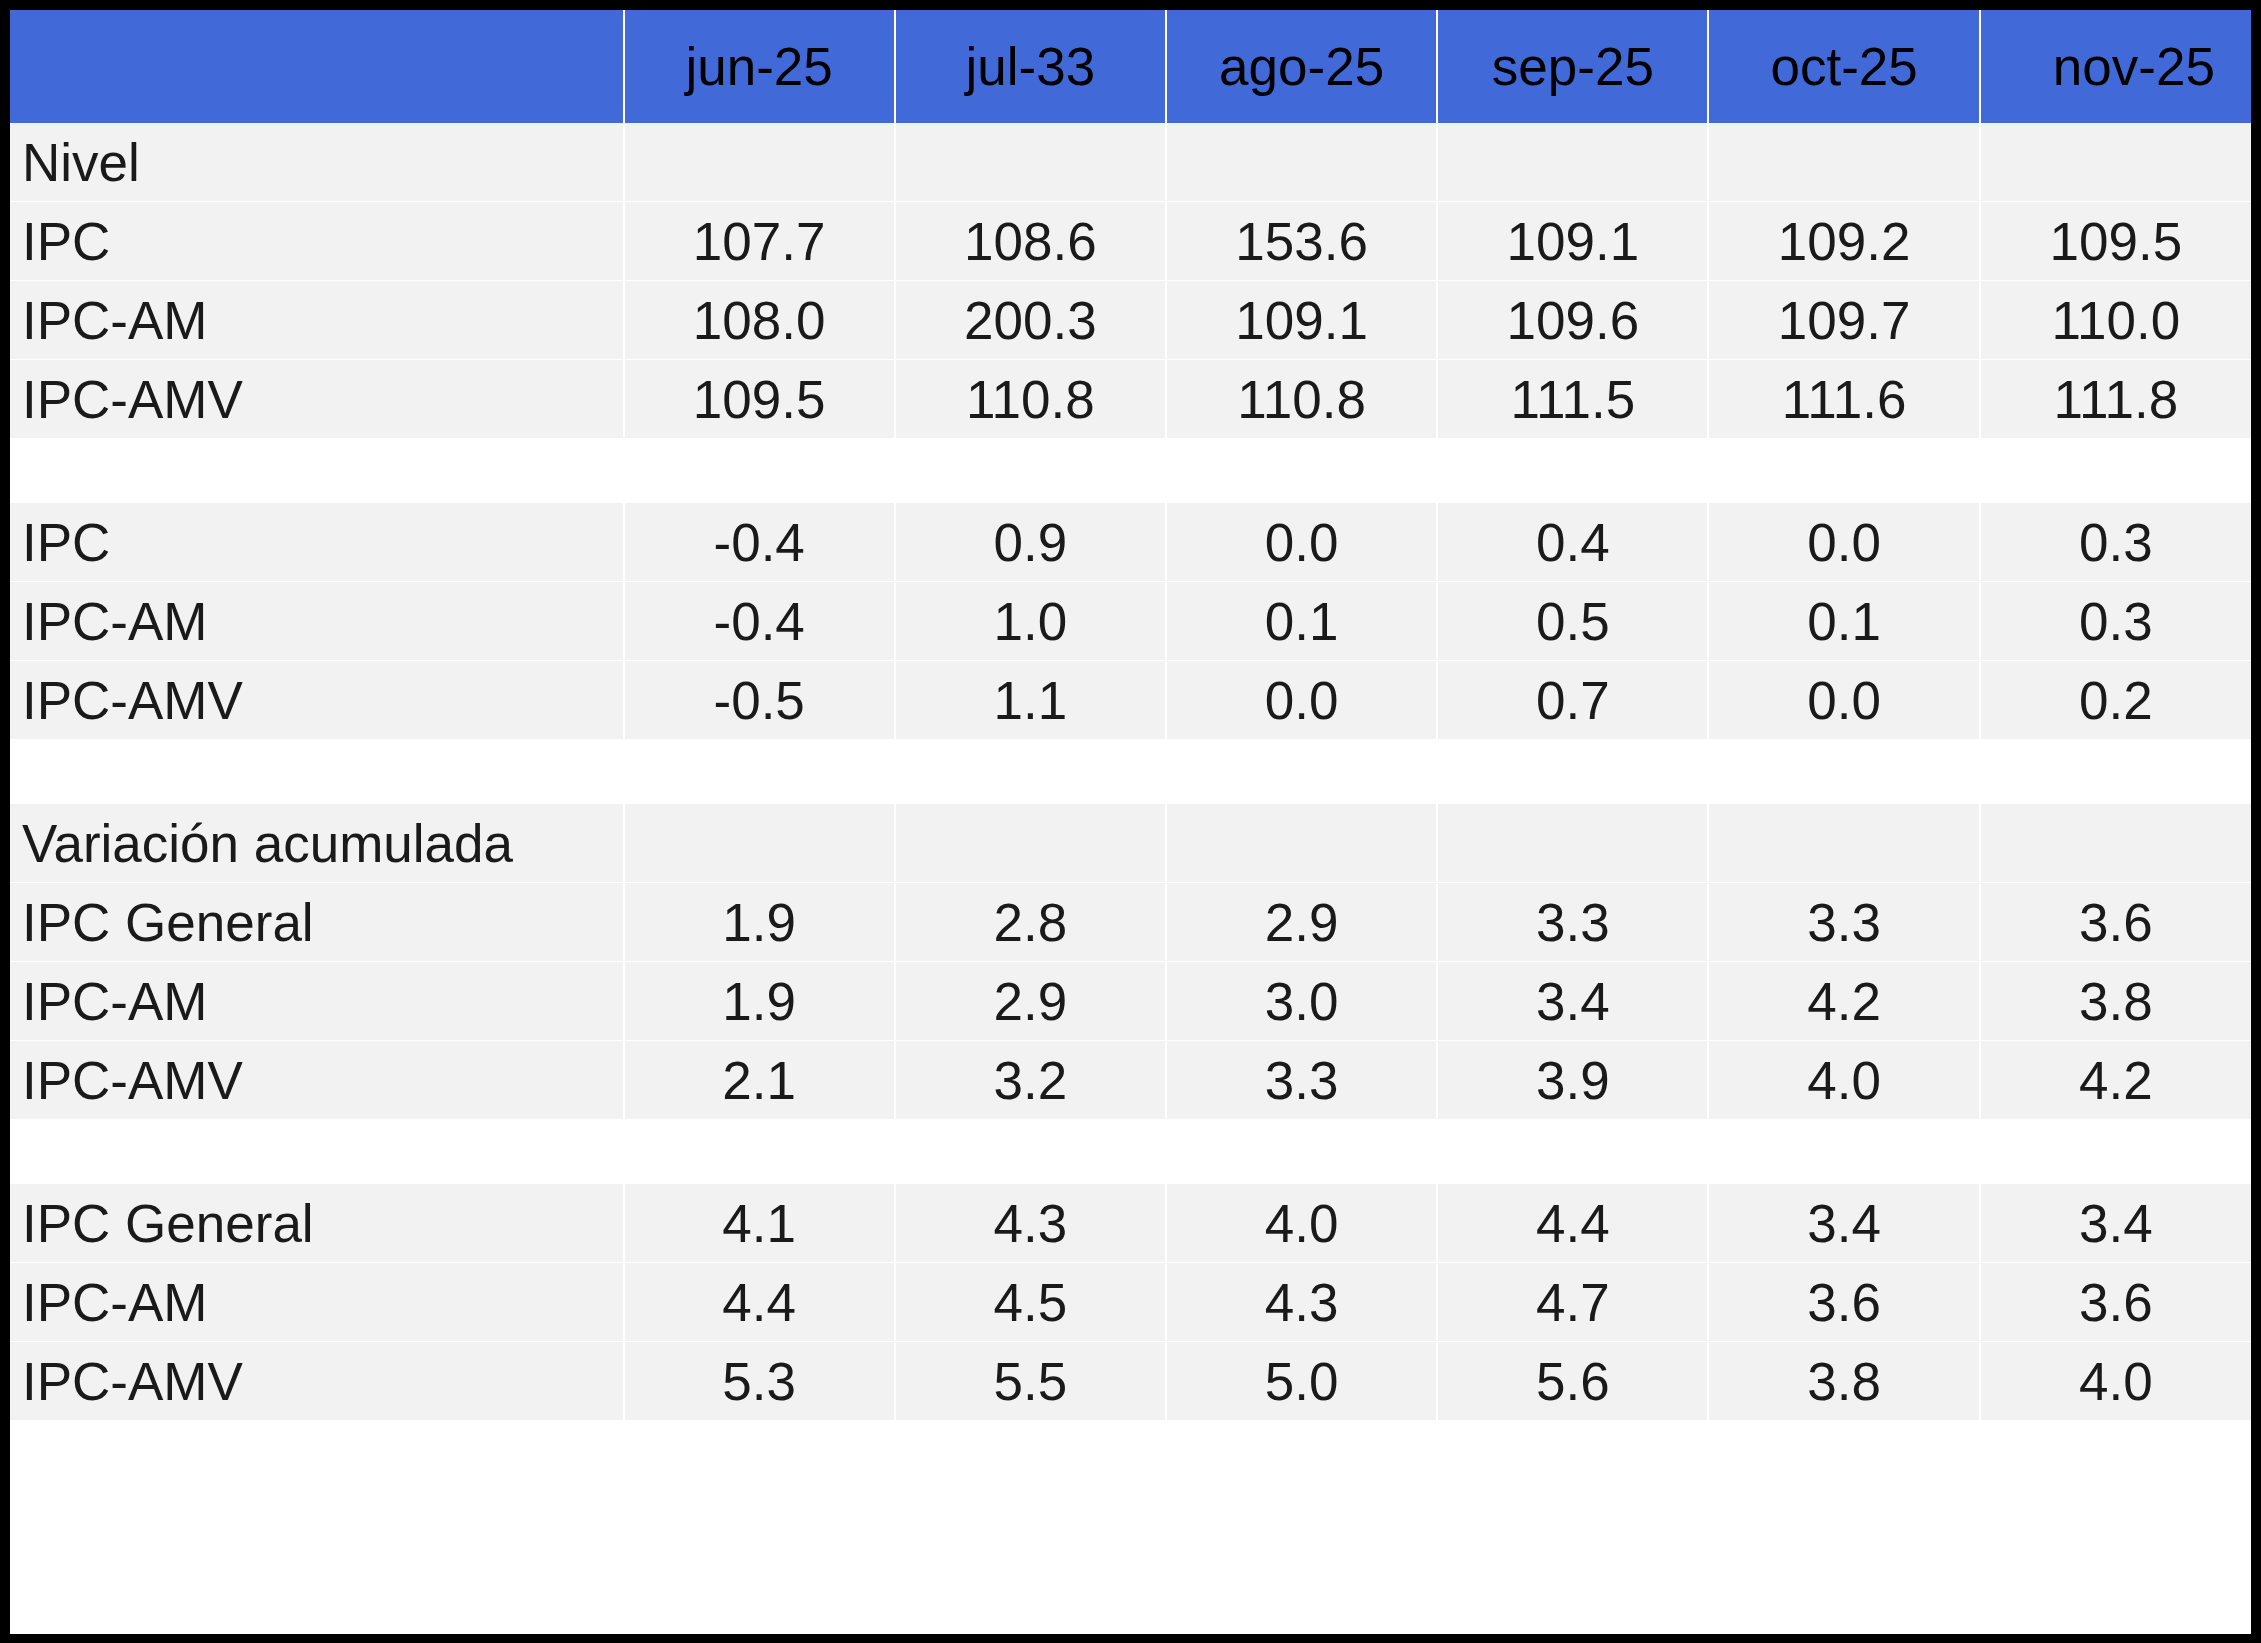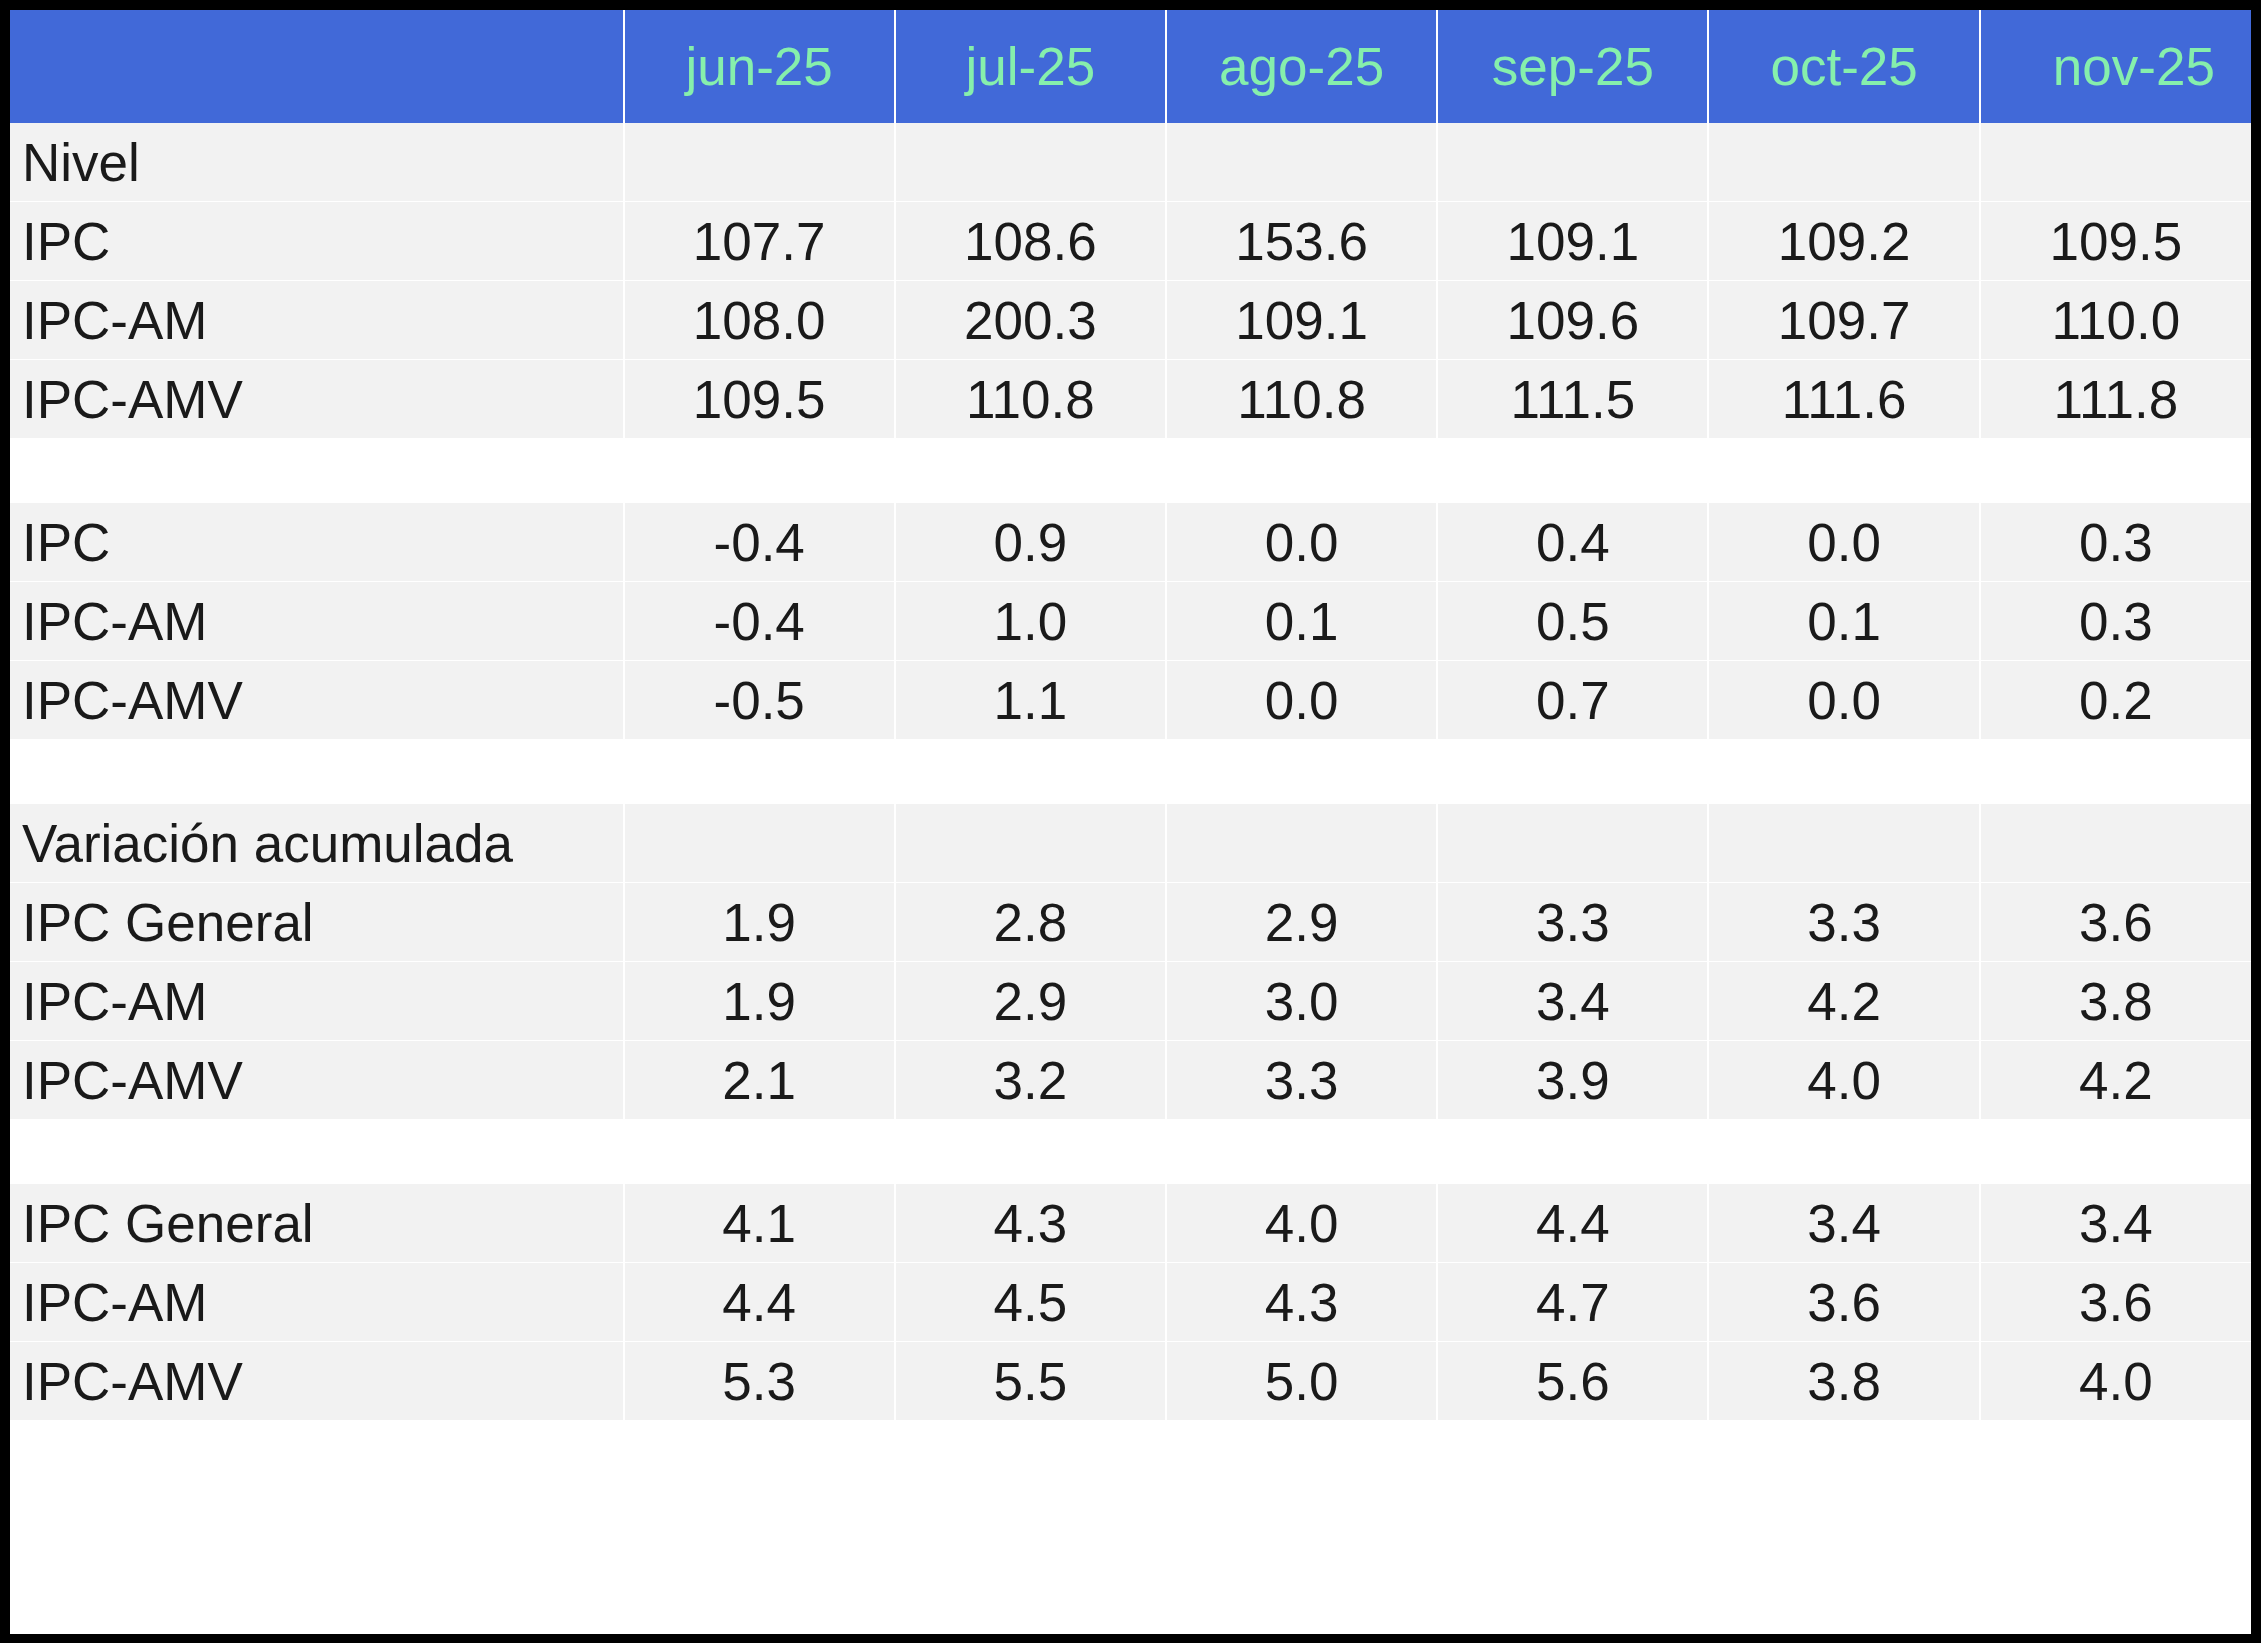--- a/index.html
+++ b/index.html
@@ -28,21 +28,21 @@
     border-collapse: collapse;
     table-layout: fixed;
     width: 2241px;
     margin: 0;
   }
   table.data-table col.label-col { width: 613px; }
   table.data-table col.month-col { width: 271px; }
 
   thead th {
     background: #4169d8;
-    color: #86efac;
+    color: #000000;
     font-size: 53px;
     font-weight: normal;
     text-align: center;
     vertical-align: middle;
     height: 113px;
     padding: 0;
     border-right: 2.8px solid #ffffff;
     letter-spacing: 0px;
   }
   thead th.corner {
@@ -92,21 +92,21 @@
       <col class="month-col">
       <col class="month-col">
       <col class="month-col">
       <col class="month-col">
       <col class="month-col">
     </colgroup>
     <thead>
       <tr>
         <th class="corner"></th>
         <th>jun-25</th>
-        <th>jul-25</th>
+        <th>jul-33</th>
         <th>ago-25</th>
         <th>sep-25</th>
         <th>oct-25</th>
         <th>nov-25</th>
       </tr>
     </thead>
     <tbody>
 
       <tr class="section-head">
         <td class="label">Nivel</td>

